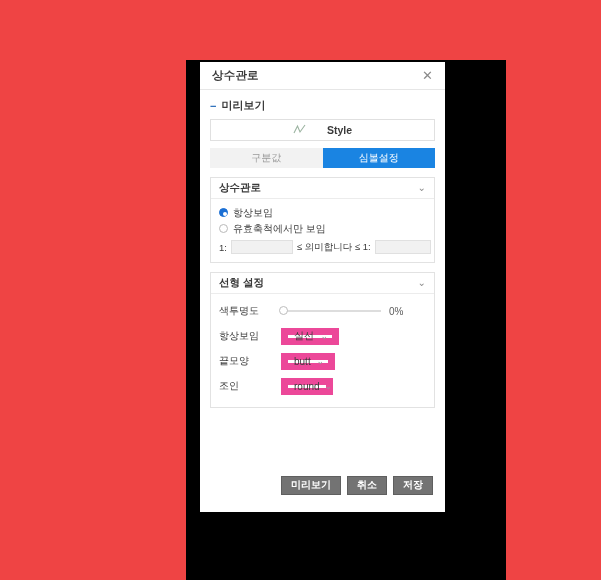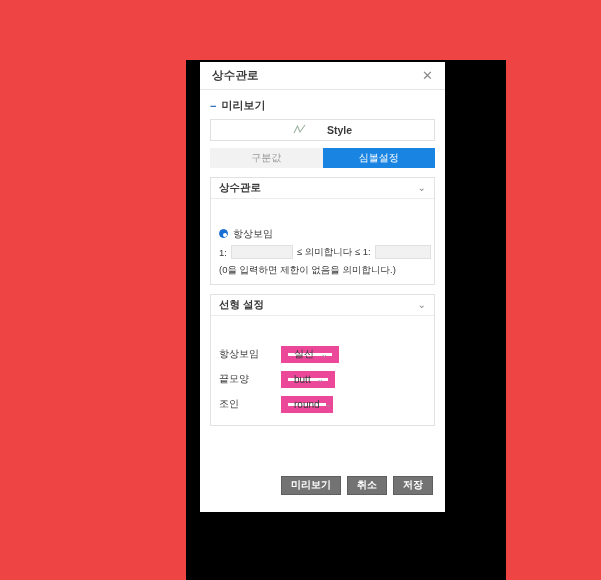--- a/index.html
+++ b/index.html
@@ -102,21 +102,21 @@
   .panel-head {
     display: flex; align-items: center;
     height: 21px;
     padding: 0 8px;
     border-bottom: 1px solid #ececec;
   }
   .panel-title { font-size: 10.5px; font-weight: bold; color: #3a3a3a; }
   .chev {
     margin-left: auto; color: #8c8c8c; font-size: 10px; line-height: 1;
   }
-  .panel-body { padding: 6px 8px 7px 8px; margin-top: 21px; }
+  .panel-body { padding: 6px 8px 7px 8px; }
 
   
   .radio-row { display: flex; align-items: center; height: 15px; margin-bottom: 1px; }
   .radio {
     width: 9px; height: 9px; border-radius: 50%;
     border: 1px solid #b9b9b9; background: #fff;
     margin-right: 5px; flex: none; position: relative;
   }
   .radio.on { border-color: #1a6fd4; background: #1a6fd4; }
   .radio.on::after {
@@ -242,40 +242,52 @@
           <span class="panel-title">상수관로</span>
           <span class="chev">⌄</span>
         </div>
         <div class="panel-body">
 
           <div class="radio-row">
             <span class="radio on"></span>
             <span class="radio-label">항상보임</span>
           </div>
 
+          <div class="radio-row">
+            <span class="radio"></span>
+            <span class="radio-label">유효축척에서만 보임</span>
+          </div>
 
           <div class="scale-row">
             <span class="scale-txt">1:</span>
             <input class="scale-input" type="text" value="" style="">
             <span class="scale-txt">≤ 의미합니다 ≤ 1:</span>
             <input class="scale-input right" type="text" value="" style="">
           </div>
 
-          <div class="note">(0을 입력하면 제한이 없음을 의미합니다.)</div>
         </div>
       </div>
 
       <div class="panel">
         <div class="panel-head">
           <span class="panel-title">선형 설정</span>
           <span class="chev">⌄</span>
         </div>
         <div class="panel-body">
 
 
+          <div class="lrow">
+            <span class="lrow-label">색투명도</span>
+            <span class="slider-wrap">
+              <span class="slider-track">
+                <span class="slider-knob"></span>
+              </span>
+              <span class="slider-val">0%</span>
+            </span>
+          </div>
 
           <div class="lrow">
             <span class="lrow-label">항상보임</span>
             <span class="sel w1">
               <span>실선</span>
               <span class="cv">⌄</span>
             </span>
           </div>
 
           <div class="lrow">

